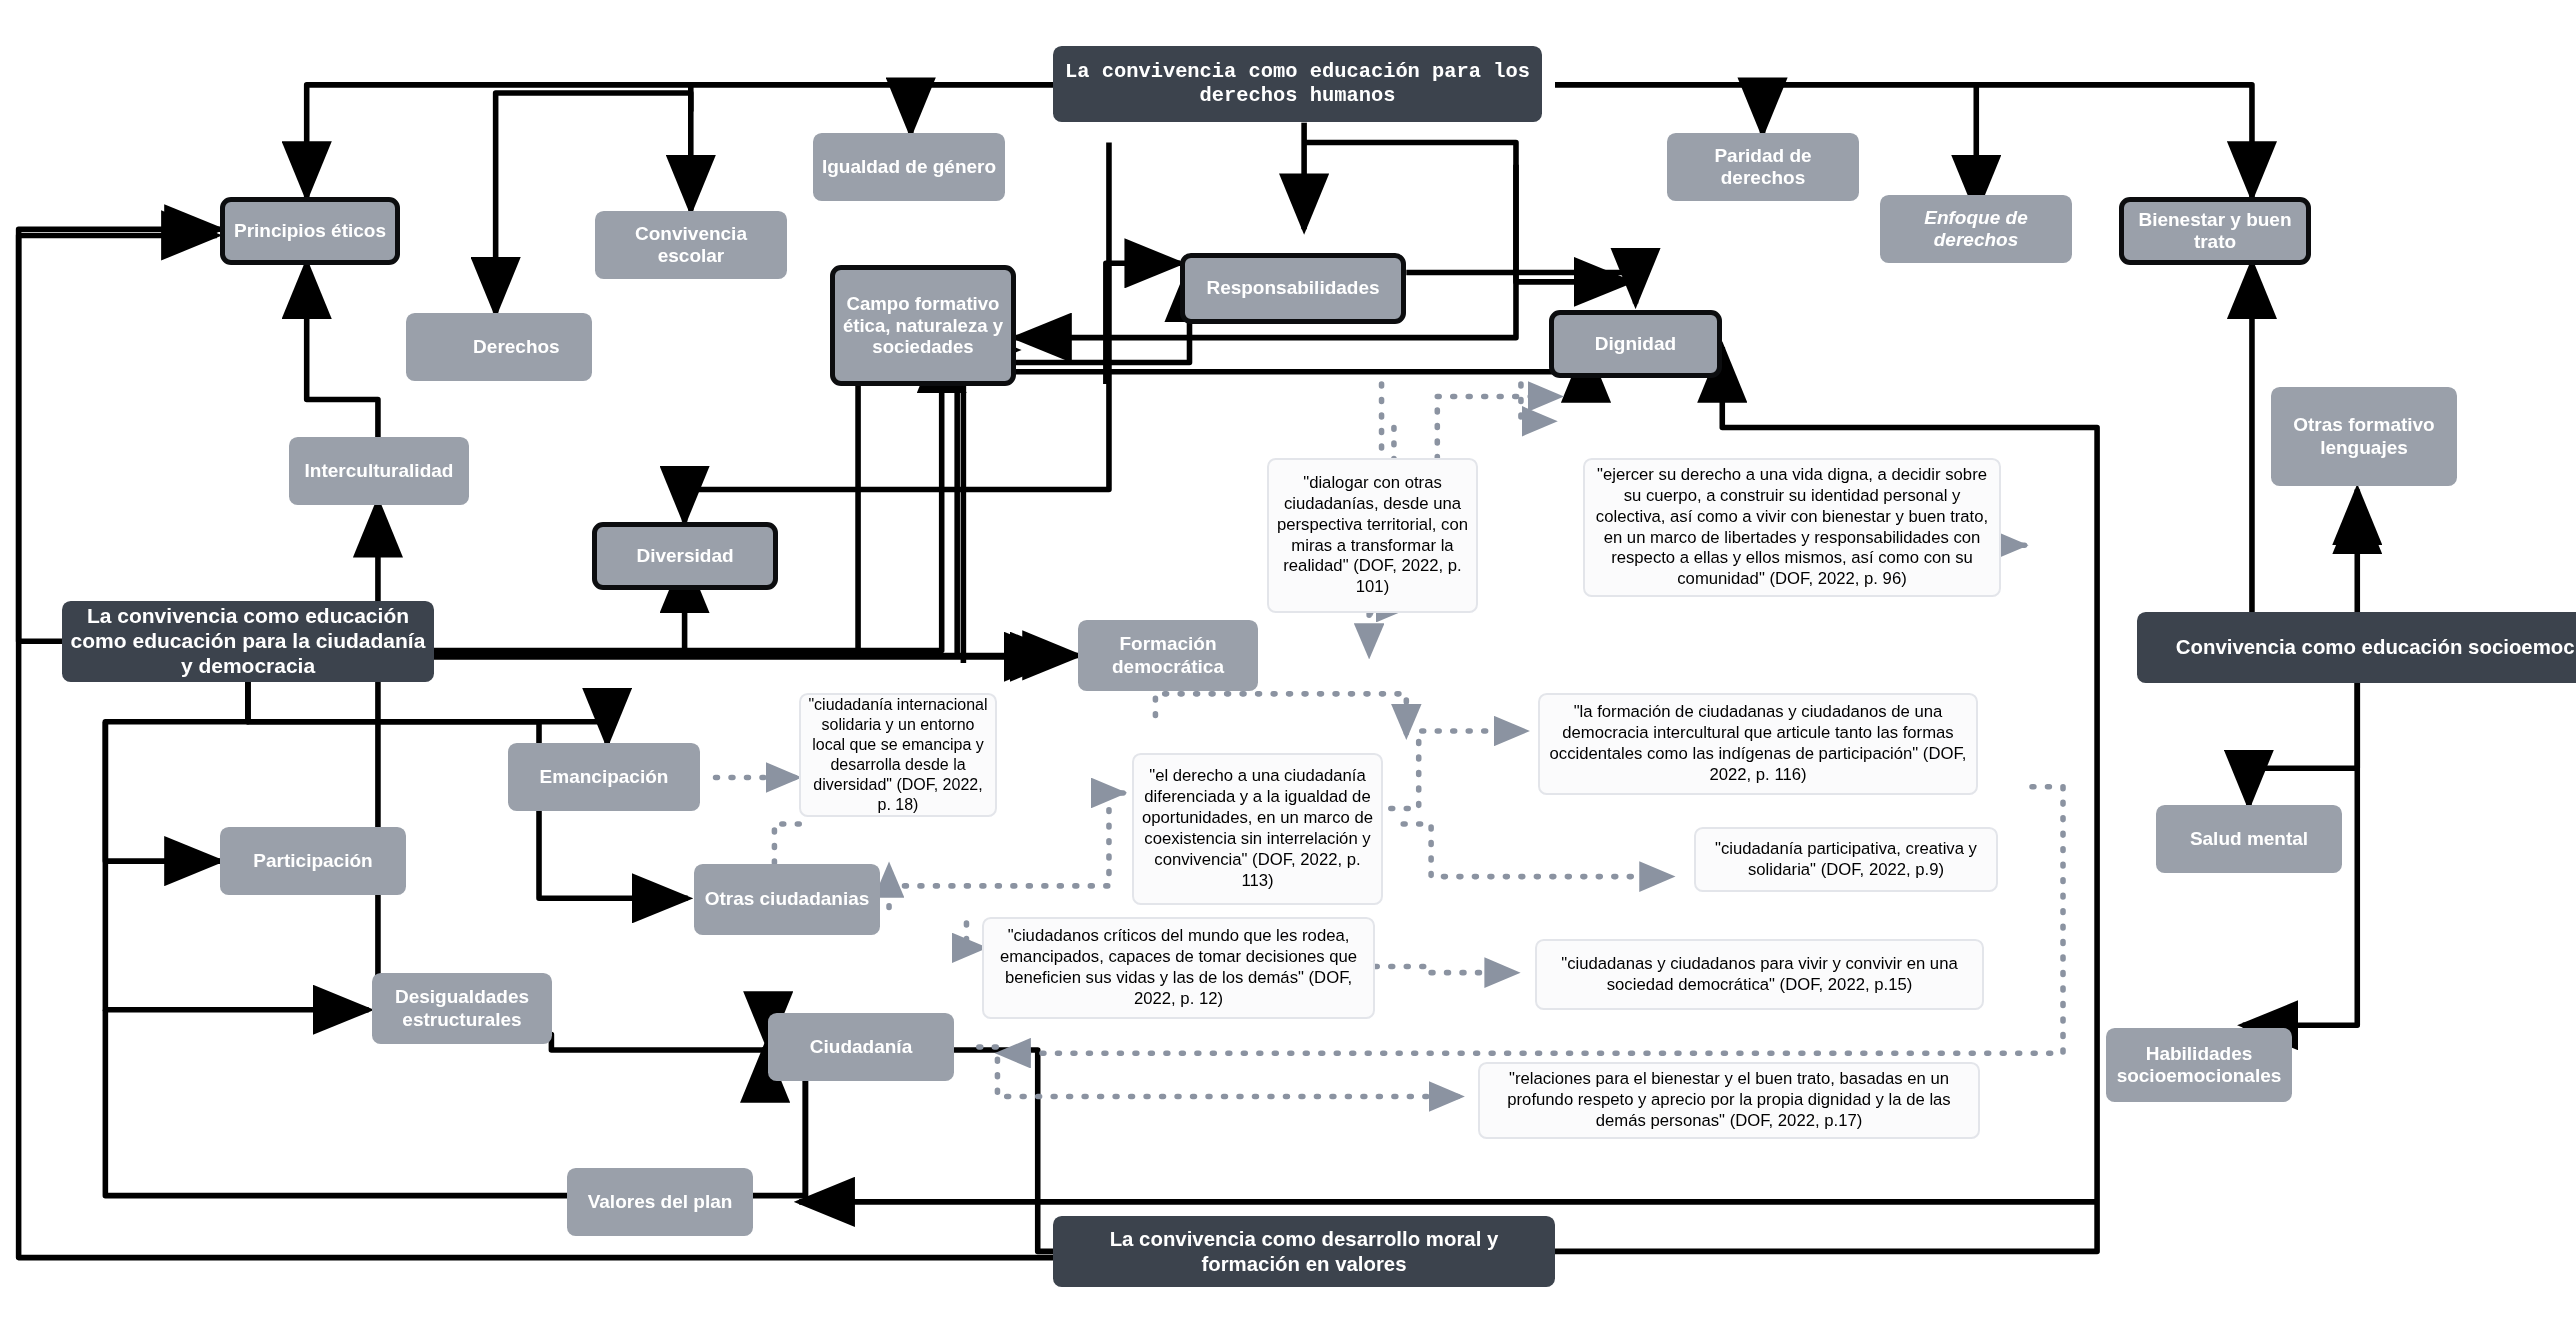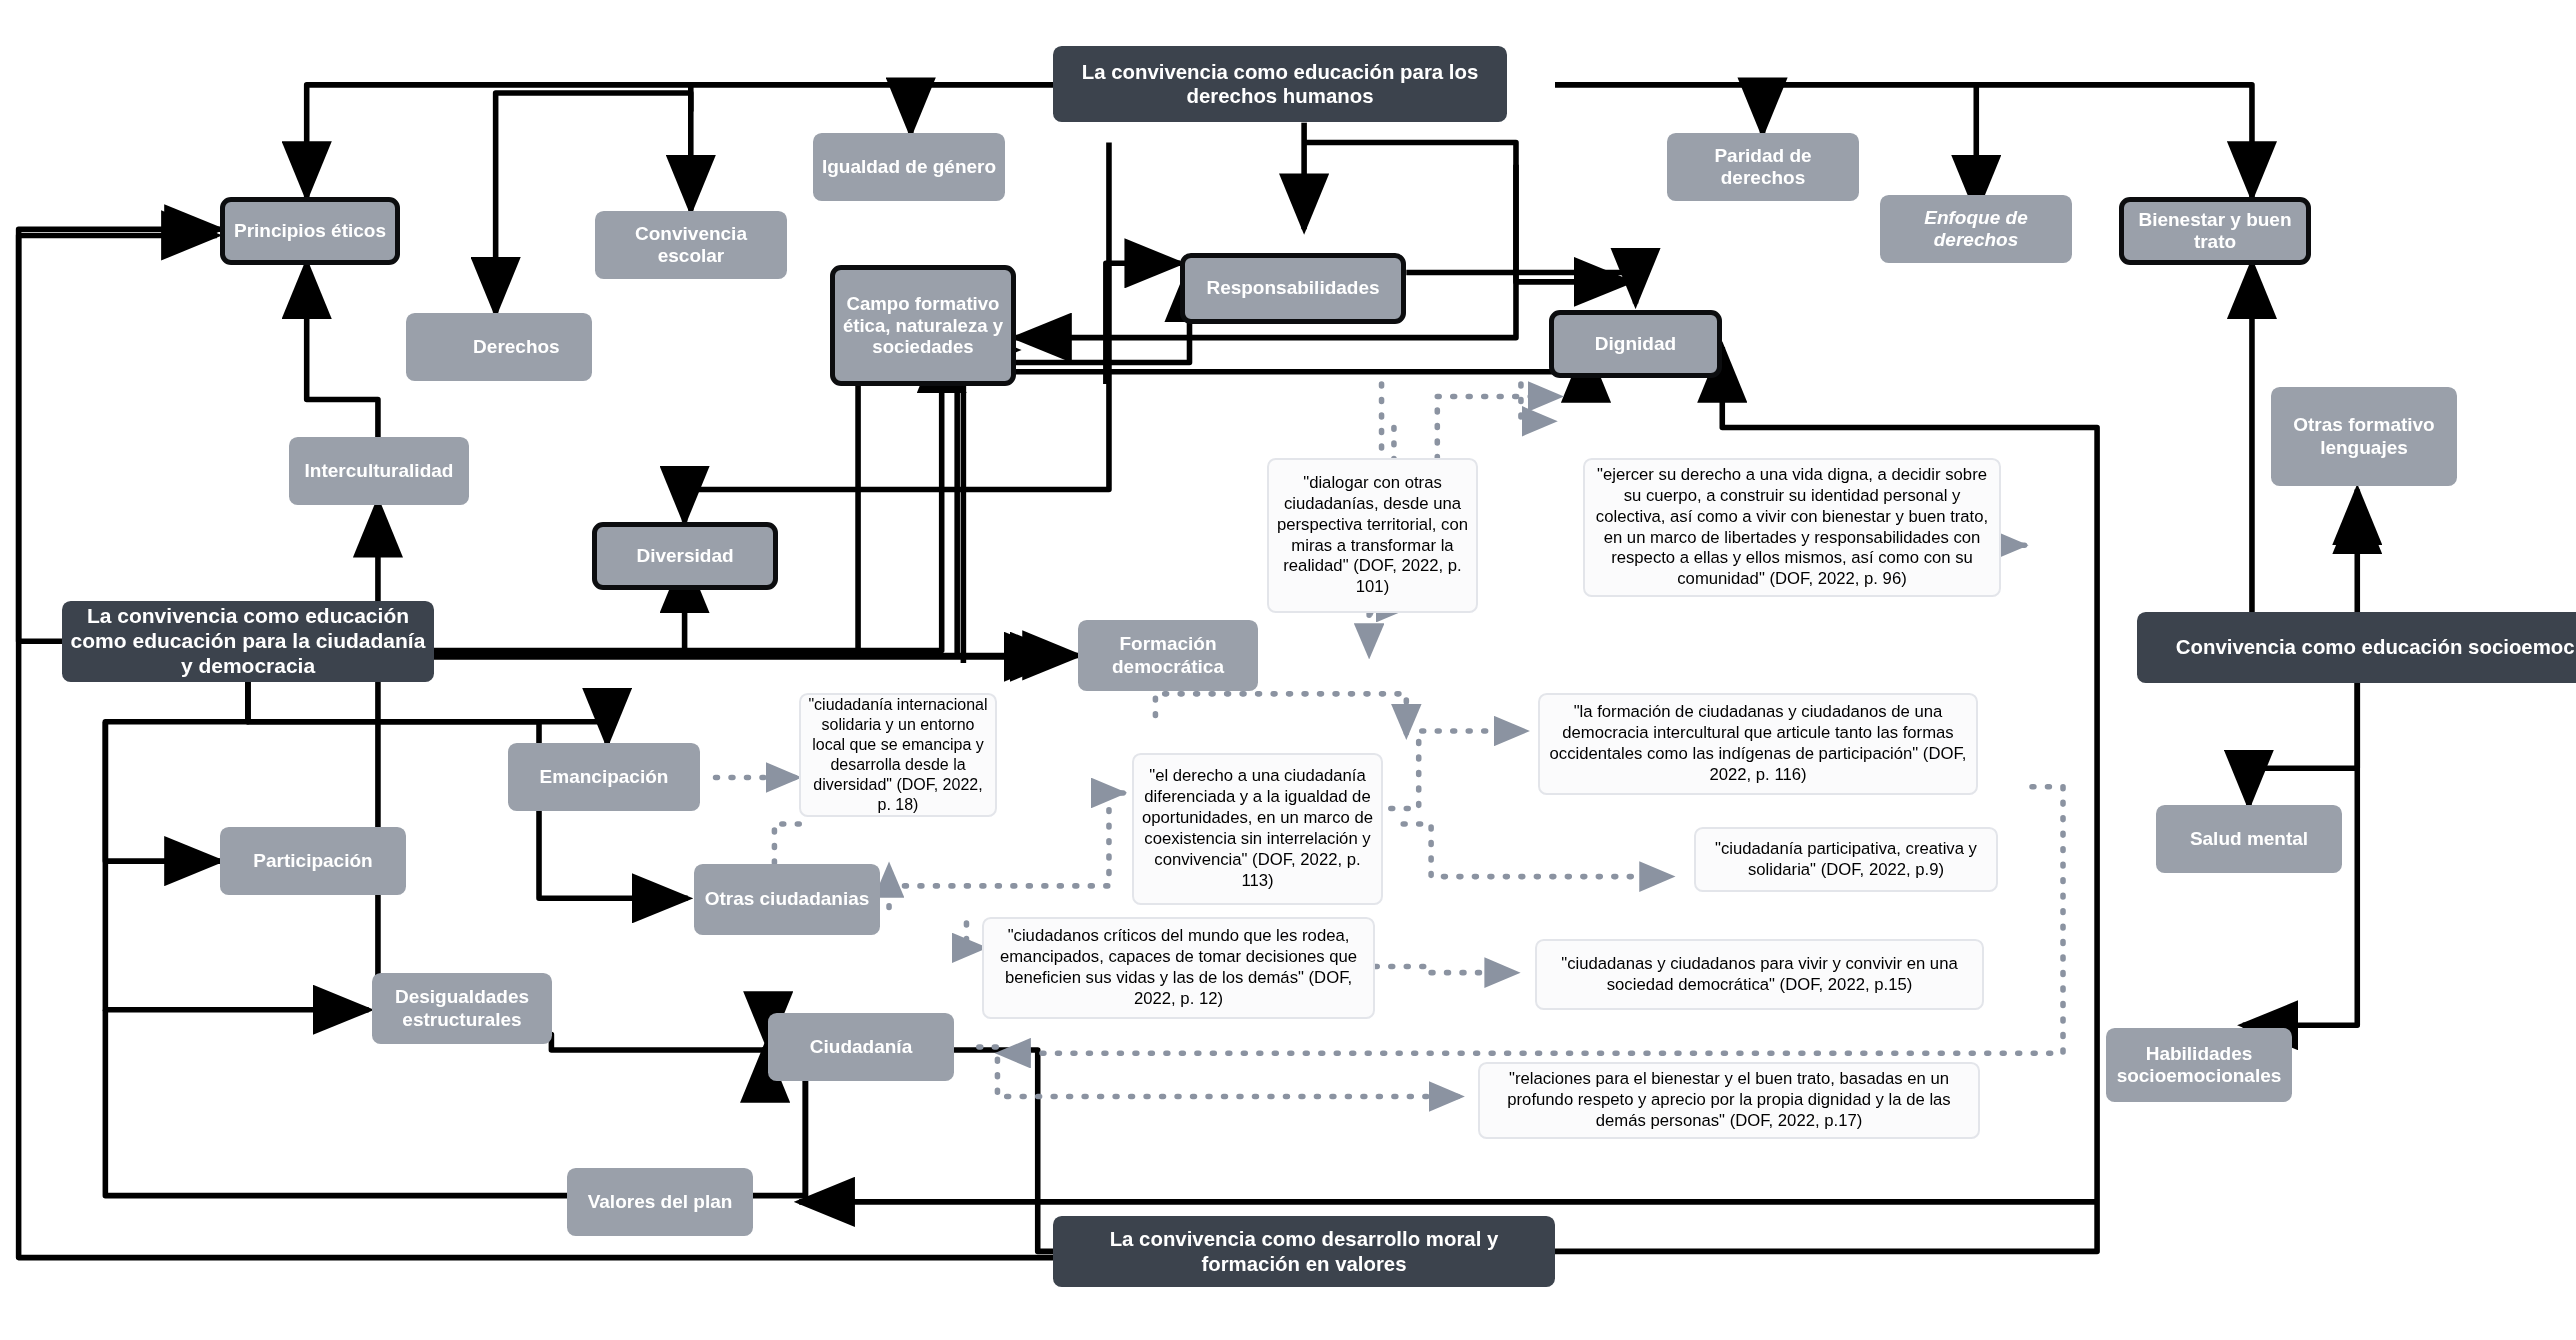--- a/index.html
+++ b/index.html
@@ -141,21 +141,21 @@
       <path d="M2220,1560 L2305,1560 L2305,1570 L2450,1570"></path>
       <path d="M1580,1690 L1610,1690 L1610,1770 L2360,1770"></path>
       <path d="M3280,1270 L3330,1270 L3330,1700 L1610,1700"></path>
       <path d="M2275,745 L2320,745 L2320,640 L2520,640"></path>
       <path d="M3215,880 L3270,880 L3270,880"></path>
       <path d="M2210,990 L2210,1060"></path>
       <path d="M1440,1190 L1440,1160"></path>
     </g>
   </svg>
 
-  <div class="node n-dark" style="left:1053px;top:46px;width:454px;height:76px;font-size:20.4px;">La convivencia como educación para los derechos humanos</div>
+  <div class="node n-dark" style="left:1053px;top:46px;width:489px;height:76px;font-size:20.4px;font-family:Liberation Mono, monospace;">La convivencia como educación para los derechos humanos</div>
 
   <div class="node n-dark" style="left:62px;top:601px;width:372px;height:81px;font-size:21px;">La convivencia como educación como educación para la ciudadanía y democracia</div>
 
   <div class="node n-dark" style="left:2137px;top:612px;width:524px;height:71px;font-size:20.4px;">Convivencia como educación socioemocional</div>
 
   <div class="node n-dark" style="left:1053px;top:1216px;width:502px;height:71px;font-size:20.4px;">La convivencia como desarrollo moral y formación en valores</div>
 
   <div class="node n-gray-b" style="left:220px;top:197px;width:180px;height:68px;font-size:19px;">Principios éticos</div>
 
   <div class="node n-gray-b" style="left:830px;top:265px;width:186px;height:121px;font-size:18.6px;">Campo formativo ética, naturaleza y sociedades</div>

